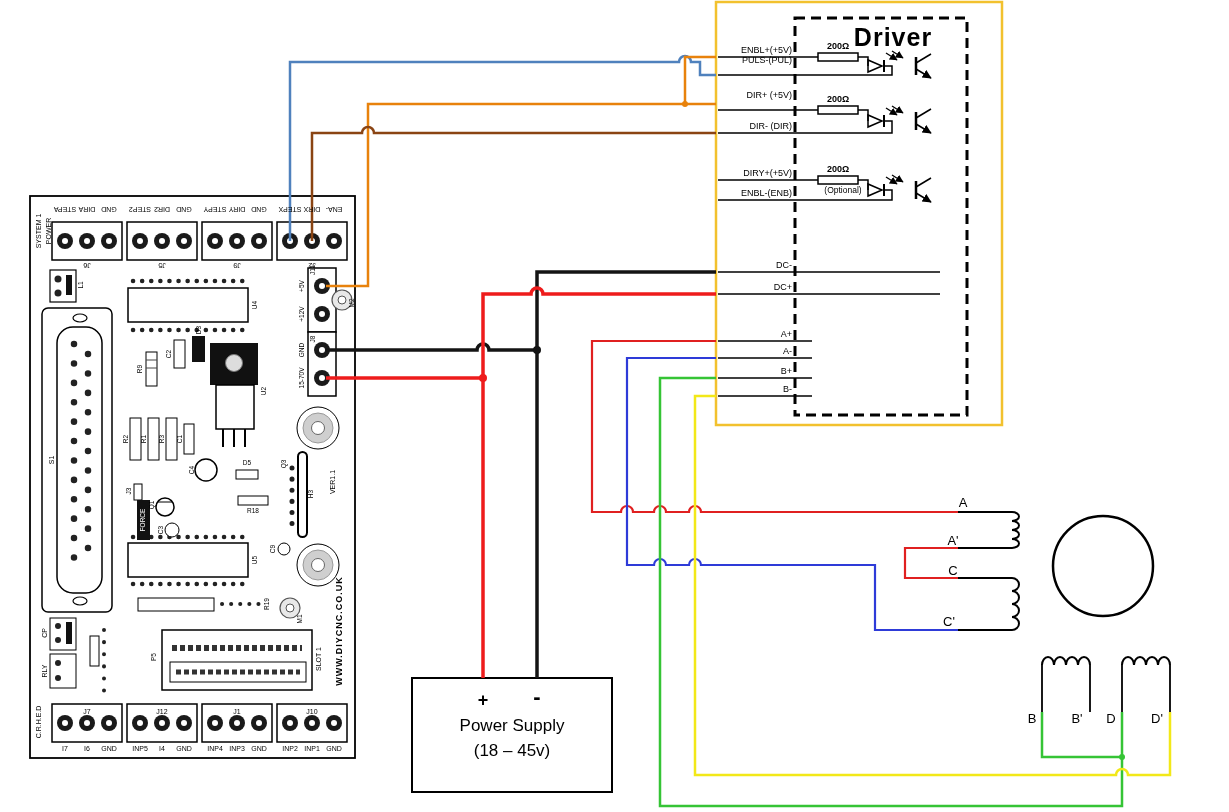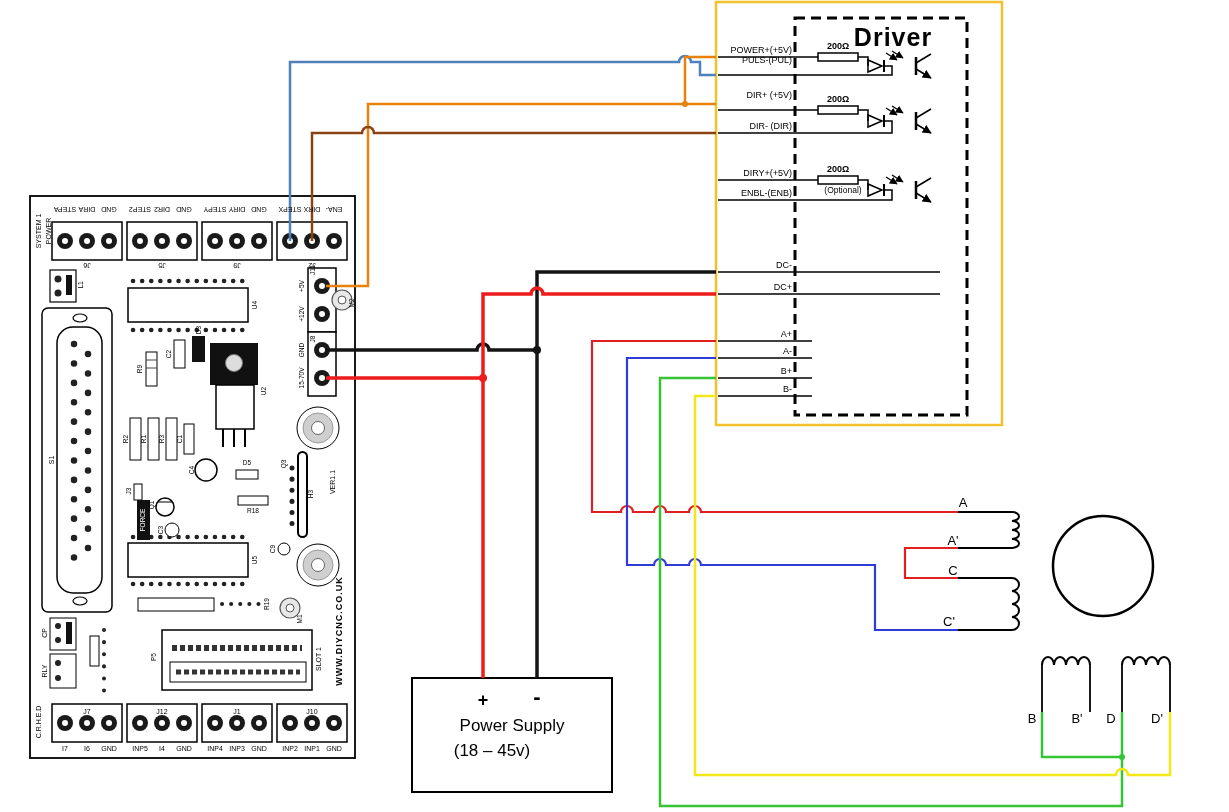--- a/index.html
+++ b/index.html
@@ -349,41 +349,41 @@
 <div class="lbl t6 r90" style="left:267px;top:604px">R19</div>
 <div class="lbl t6 r90" style="left:300px;top:619px">M1</div>
 <div class="lbl t6 r90" style="left:154px;top:657px">P5</div>
 <div class="lbl t7 r90" style="left:318px;top:659px">SLOT 1</div>
 <div class="lbl t9 b ls1 r90" style="left:339px;top:631px">WWW.DIYCNC.CO.UK</div>
 <div class="lbl t7 r90" style="left:44px;top:633px">CP</div>
 <div class="lbl t7 r90" style="left:44px;top:671px">RLY</div>
 <div class="lbl t7 r90" style="left:38px;top:722px">C.R.H.E.D</div>
 
 <div class="drv-title" style="left:893px;top:37px">Driver</div>
-<div class="drv" style="top:46px">POWER+(+5V)</div>
+<div class="drv" style="top:46px">ENBL+(+5V)</div>
 <div class="drv" style="top:56px">PULS-(PUL)</div>
 <div class="drv" style="top:91px">DIR+ (+5V)</div>
 <div class="drv" style="top:122px">DIR- (DIR)</div>
 <div class="drv" style="top:169px">DIRY+(+5V)</div>
 <div class="drv" style="top:189px">ENBL-(ENB)</div>
 <div class="drv" style="top:261px">DC-</div>
 <div class="drv" style="top:283px">DC+</div>
 <div class="drv" style="top:330px">A+</div>
 <div class="drv" style="top:347px">A-</div>
 <div class="drv" style="top:367px">B+</div>
 <div class="drv" style="top:385px">B-</div>
 <div class="lbl t9 b" style="left:838px;top:46px">200Ω</div>
 <div class="lbl t9 b" style="left:838px;top:99px">200Ω</div>
 <div class="lbl t9 b" style="left:838px;top:169px">200Ω</div>
 <div class="lbl t8" style="left:843px;top:190px">(Optional)</div>
 
 <div class="psu-t f18 b" style="left:483px;top:700px">+</div>
 <div class="psu-t f22 b" style="left:537px;top:697px">-</div>
 <div class="psu-t f17" style="left:512px;top:726px">Power Supply</div>
-<div class="psu-t f17" style="left:492px;top:751px">(18 – 45v)</div>
+<div class="psu-t f17" style="left:512px;top:751px">(18 – 45v)</div>
 
 <div class="lbl t13" style="left:963px;top:502px">A</div>
 <div class="lbl t13" style="left:953px;top:540px">A'</div>
 <div class="lbl t13" style="left:953px;top:570px">C</div>
 <div class="lbl t13" style="left:949px;top:621px">C'</div>
 <div class="lbl t13" style="left:1032px;top:718px">B</div>
 <div class="lbl t13" style="left:1077px;top:718px">B'</div>
 <div class="lbl t13" style="left:1111px;top:718px">D</div>
 <div class="lbl t13" style="left:1157px;top:718px">D'</div>
 

